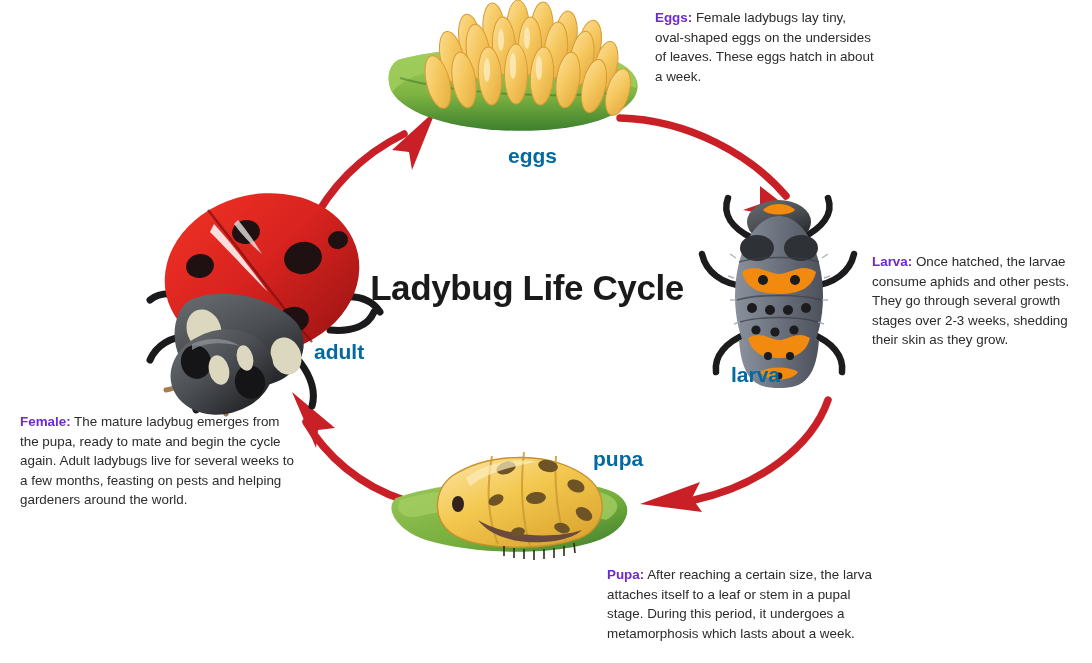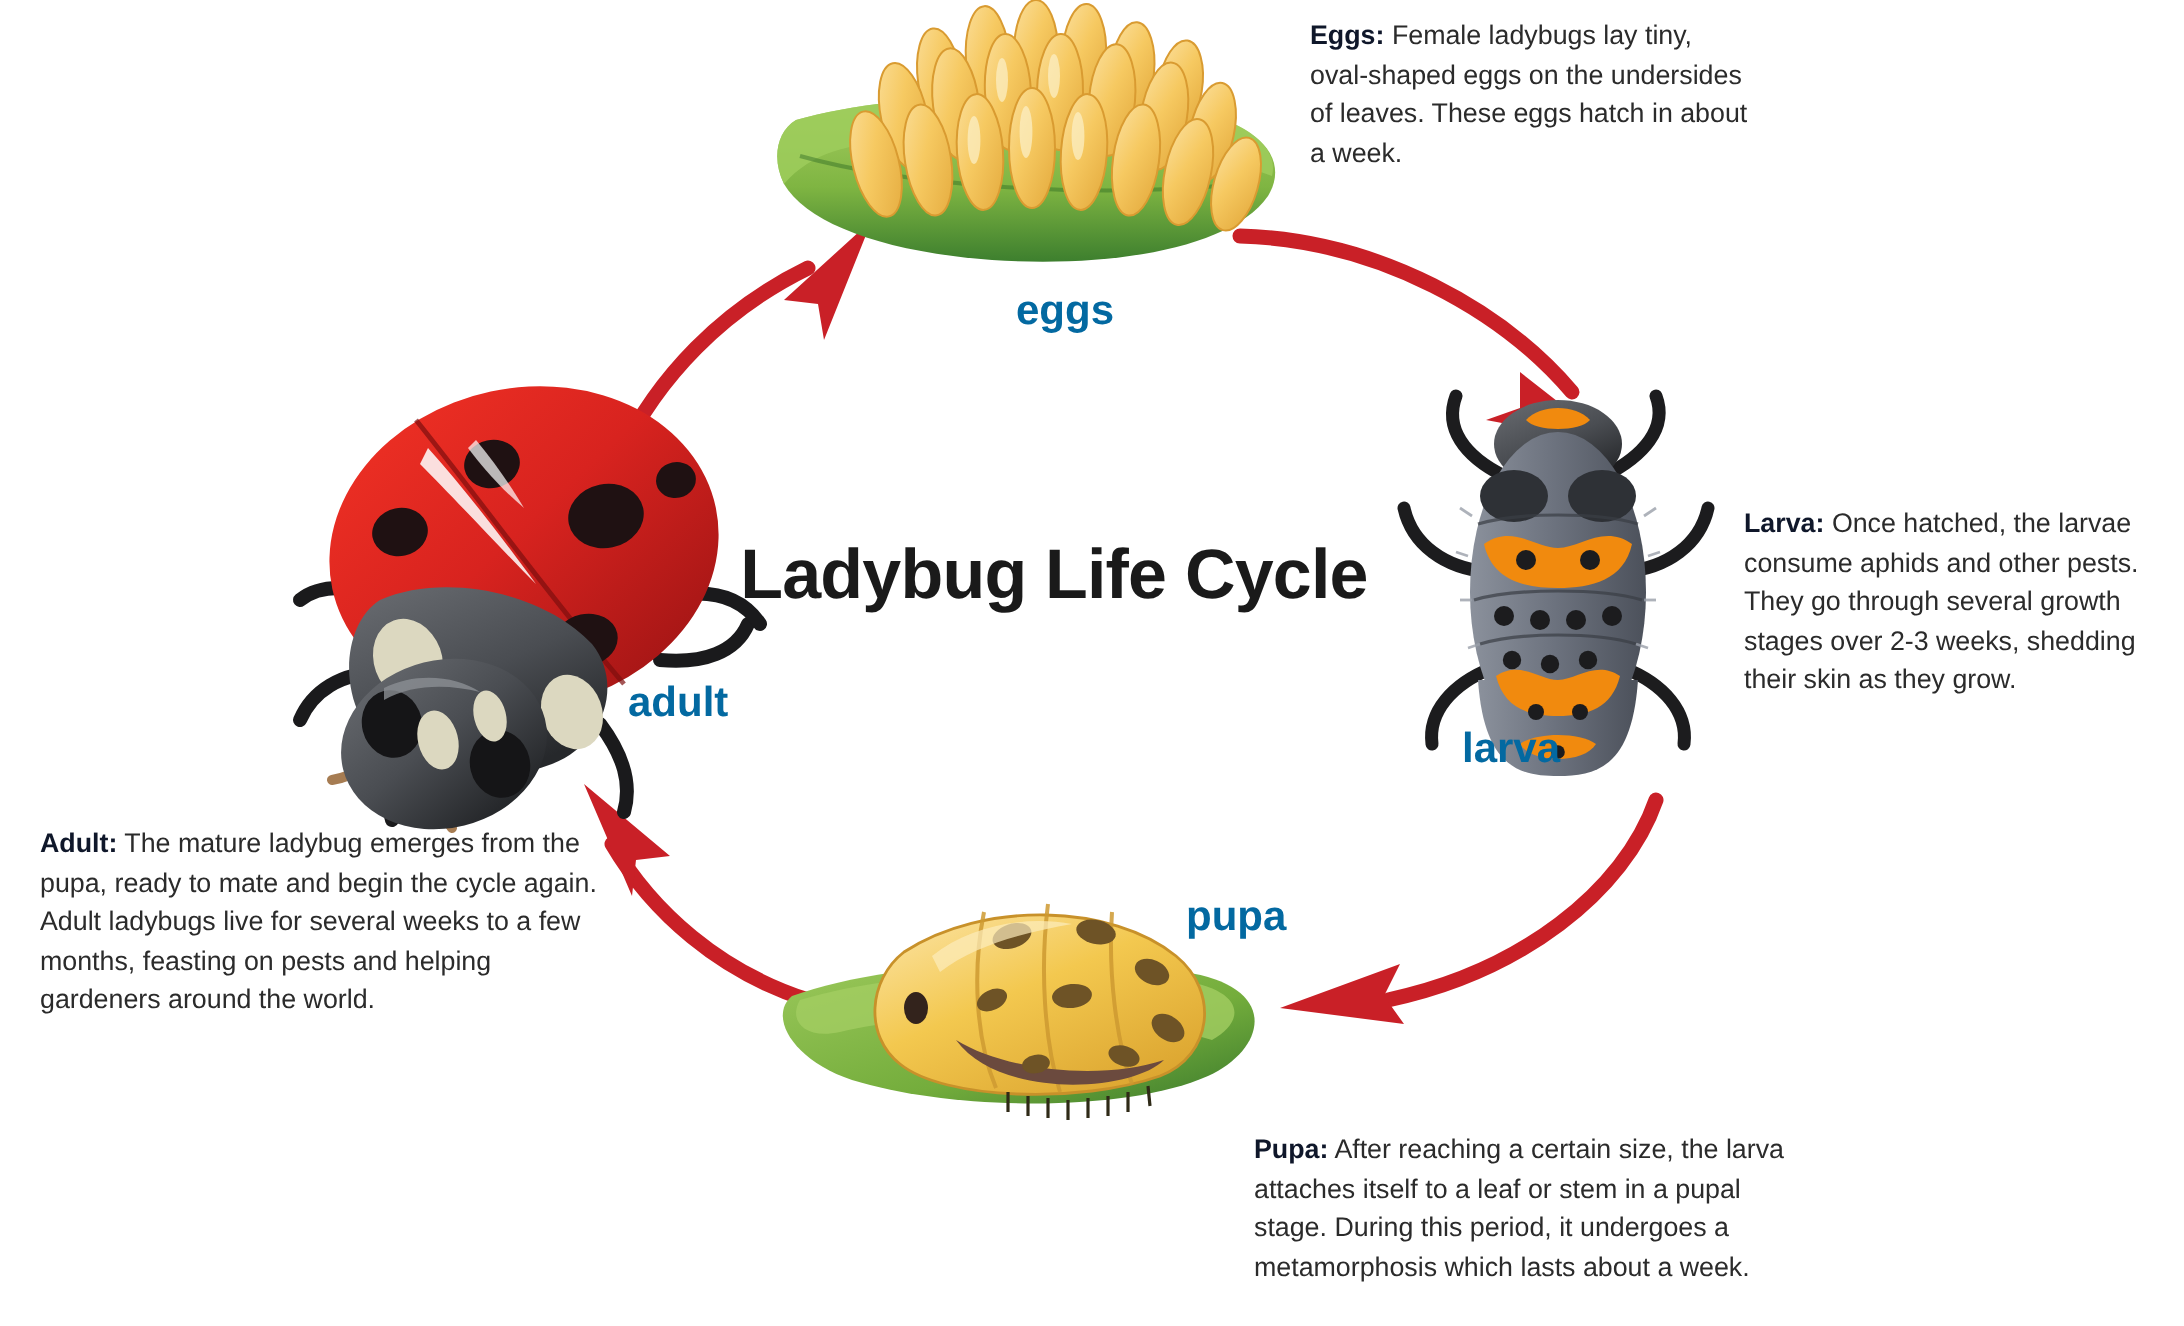--- a/index.html
+++ b/index.html
@@ -46,24 +46,24 @@
   .lbl-pupa  { left: 574px; top: 447px; margin-left: 19px; }
   .lbl-adult { left: 314px; top: 340px; }
 
   
   .desc {
     position: absolute;
     font-size: 13.4px;
     line-height: 19.6px;
     color: #2b2b2b;
   }
-  .desc b { color: #0f172a; font-weight: bold; }
+  .desc b { color: #6d28d9; font-weight: bold; }
   .desc-eggs  { left: 655px; top: 8px;   width: 220px; }
   .desc-larva { left: 872px; top: 252px; width: 212px; }
-  .desc-pupa  { left: 627px; top: 565px; width: 268px; }
+  .desc-pupa  { left: 607px; top: 565px; width: 268px; }
   .desc-adult { left: 20px;  top: 412px; width: 280px; }
 
   
   .art {
     position: absolute;
     left: 0; top: 0;
     width: 1092px;
     height: 663px;
     pointer-events: none;
   }
@@ -357,17 +357,17 @@
     <b>Larva:</b>
     <span>Once hatched, the larvae consume aphids and other pests. They go through several growth stages over 2-3 weeks, shedding their skin as they grow.</span>
   </div>
 
   <div class="desc desc-pupa">
     <b>Pupa:</b>
     <span>After reaching a certain size, the larva attaches itself to a leaf or stem in a pupal stage. During this period, it undergoes a metamorphosis which lasts about a week.</span>
   </div>
 
   <div class="desc desc-adult">
-    <b>Adult:</b>
+    <b>Female:</b>
     <span>The mature ladybug emerges from the pupa, ready to mate and begin the cycle again. Adult ladybugs live for several weeks to a few months, feasting on pests and helping gardeners around the world.</span>
   </div>
 
 </div>
 
 </body></html>

